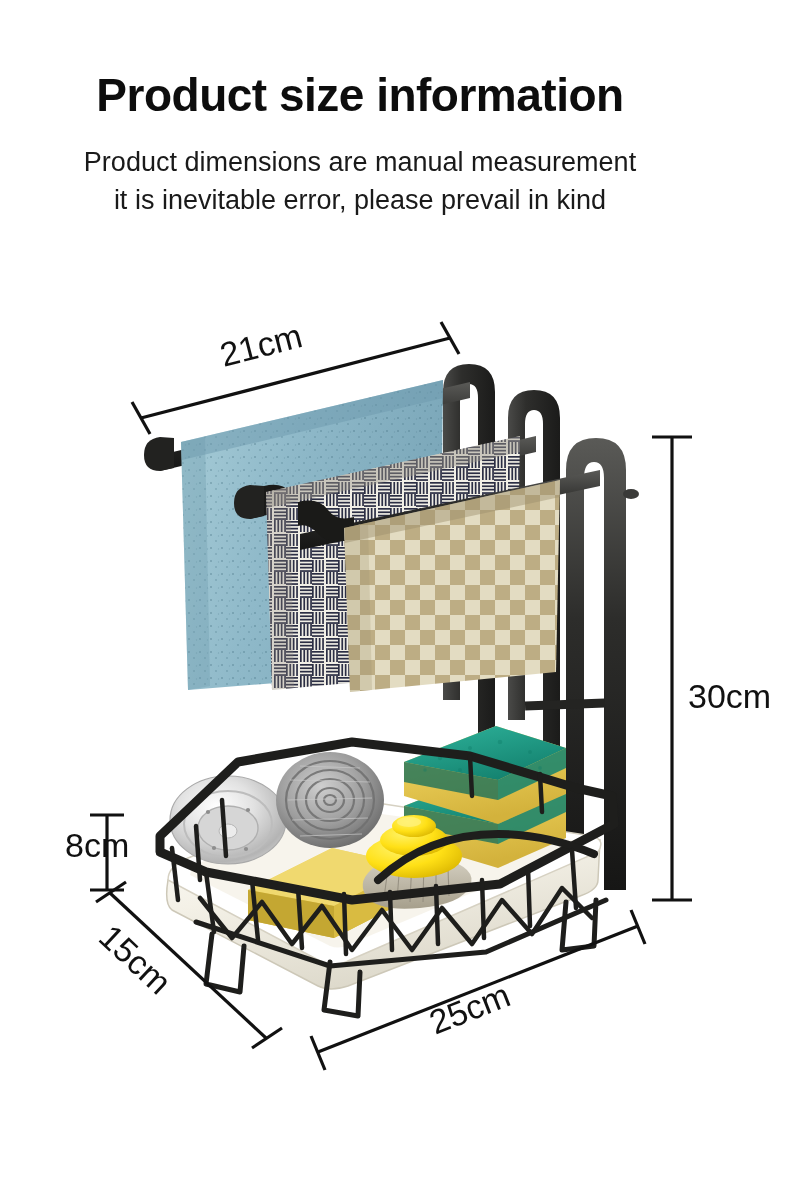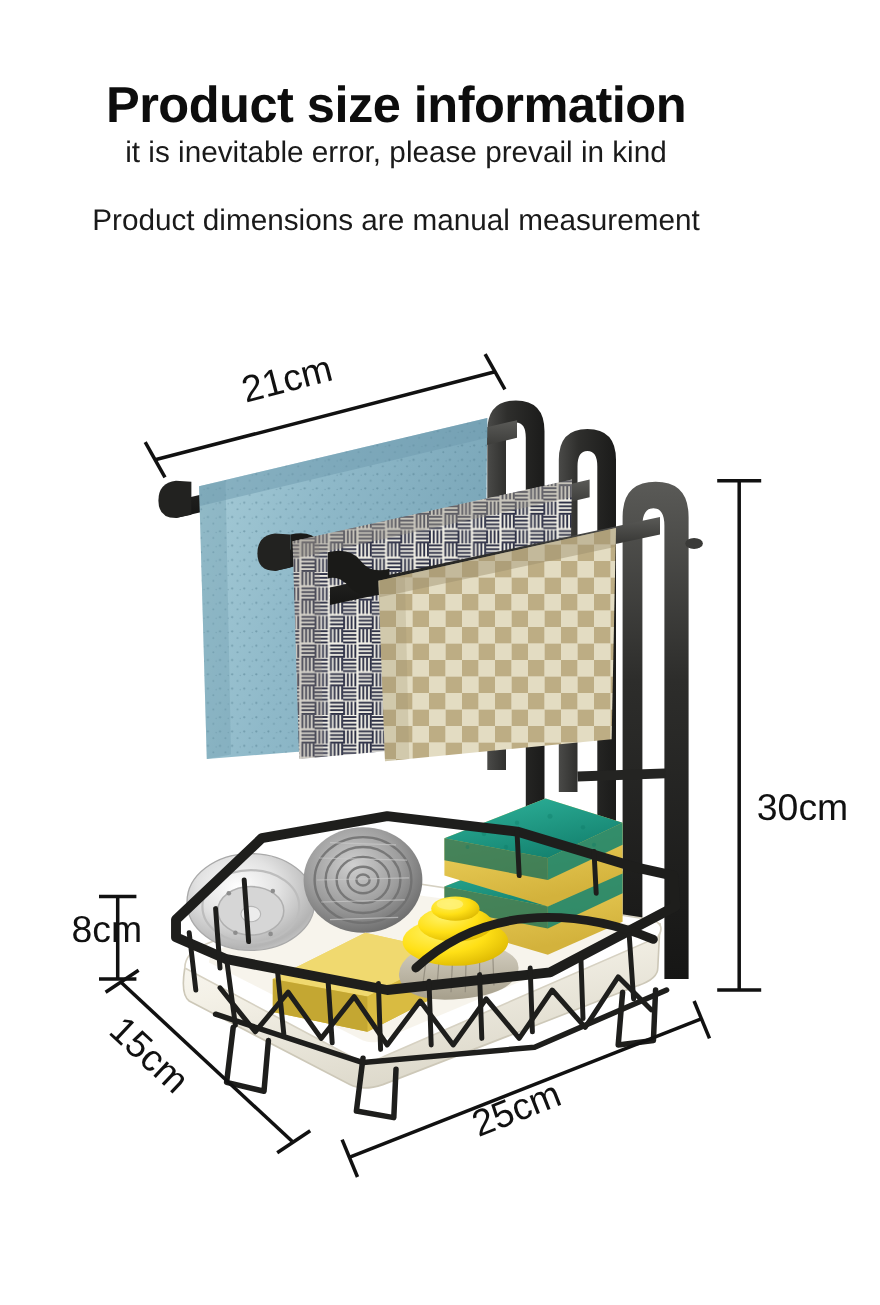--- a/index.html
+++ b/index.html
@@ -15,32 +15,32 @@
   #sub2{margin-top:2px;}
 
   
   #stage{position:absolute;left:0;top:0;width:800px;height:1186px;}
   #stage svg{position:absolute;left:0;top:0;}
 
   
   .dim{position:absolute;font-size:34px;color:#111;white-space:nowrap;
        font-family:"Liberation Sans","DejaVu Sans",sans-serif;}
   #dim21{left:216px;top:337px;transform:rotate(-14.5deg);transform-origin:0 0;}
-  #dim30{left:688px;top:715px;}
+  #dim30{left:688px;top:677px;}
   #dim8 {left:22px;top:826px;margin-left:43px;}
   #dim15{left:118px;top:917px;transform:rotate(43deg);transform-origin:0 0;}
   #dim25{left:424px;top:1006px;transform:rotate(-21.5deg);transform-origin:0 0;}
 </style>
 </head>
 <body>
 
 <div id="header">
   <h1 id="title">Product size information</h1>
+  <div id="sub1">Product dimensions are manual measurement</div>
   <div id="sub2">it is inevitable error, please prevail in kind</div>
-  <div id="sub1">Product dimensions are manual measurement</div>
 </div>
 
 <div id="stage">
 <svg width="800" height="1186" viewBox="0 0 800 1186" xmlns="http://www.w3.org/2000/svg">
   <defs>
 
     <linearGradient id="gMetal" x1="0" y1="0" x2="1" y2="0">
       <stop offset="0" stop-color="#4a4a48"></stop>
       <stop offset="0.35" stop-color="#2e2e2c"></stop>
       <stop offset="1" stop-color="#1b1b1a"></stop>

